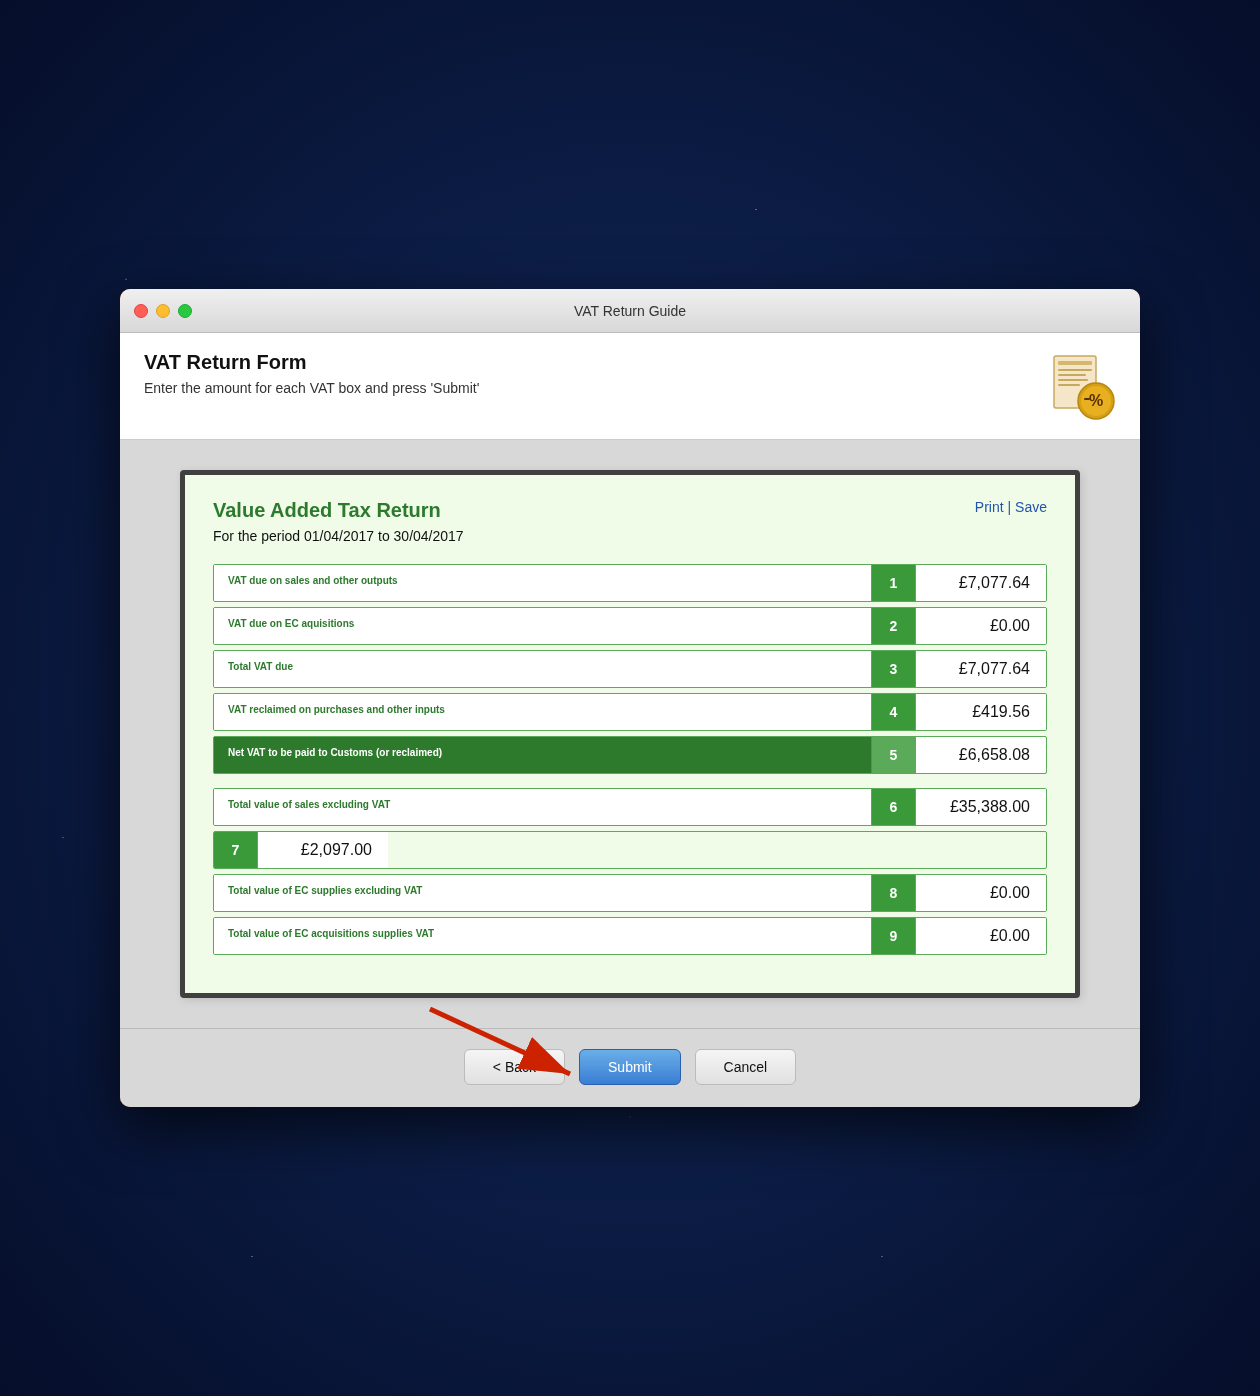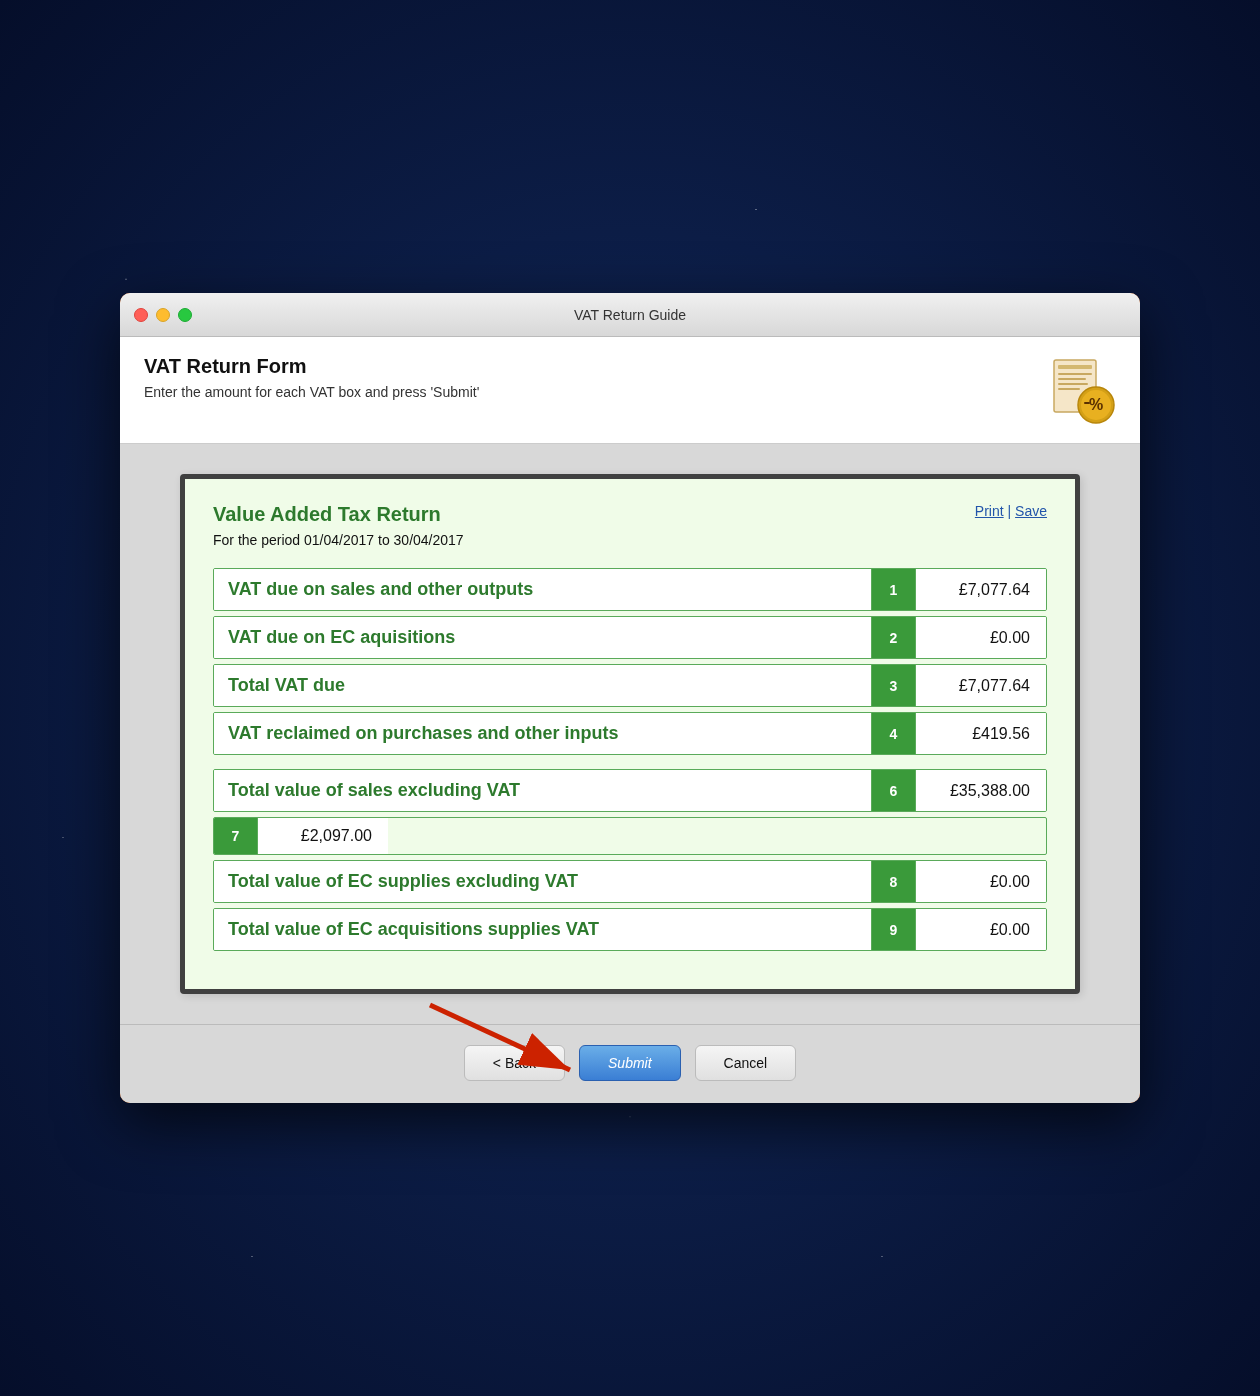--- a/index.html
+++ b/index.html
@@ -139,21 +139,20 @@
       color: #2d7a2d;
     }
 
     .vat-card-links {
       font-size: 14px;
       color: #2255aa;
     }
 
     .vat-card-links a {
       color: #2255aa;
-      text-decoration: underline;
       cursor: pointer;
     }
 
     .vat-card-period {
       font-size: 14px;
       color: #111;
       margin-bottom: 20px;
       font-weight: 500;
     }
 
@@ -173,21 +172,21 @@
 
     .vat-row.highlighted {
       background: #2d7a2d;
     }
 
     .vat-label {
       flex: 1;
       background: white;
       color: #2d7a2d;
       font-weight: bold;
-      font-size: 18px;
+      font-size: 10px;
       padding: 10px 14px;
       border-right: 1px solid #5aaa5a;
     }
 
     .vat-row.highlighted .vat-label {
       background: #2d7a2d;
       color: white;
       border-right: 1px solid #4a9a4a;
     }
 
@@ -251,21 +250,20 @@
       background: linear-gradient(to bottom, #f5f5f5, #e0e0e0);
       color: #111;
       border: 1px solid #bbb;
     }
 
     .btn-submit {
       background: linear-gradient(to bottom, #6aaee8, #3a7ed4);
       color: white;
       border: 1px solid #2a60b0;
       font-weight: 500;
-      font-style: italic;
     }
 
     .btn-cancel {
       background: linear-gradient(to bottom, #f5f5f5, #e0e0e0);
       color: #111;
       border: 1px solid #bbb;
     }
 
     
     .tax-icon-svg {
@@ -345,20 +343,25 @@
           <div class="vat-box-num">3</div>
           <div class="vat-value">£7,077.64</div>
         </div>
 
         <div class="vat-row">
           <div class="vat-label">VAT reclaimed on purchases and other inputs</div>
           <div class="vat-box-num">4</div>
           <div class="vat-value">£419.56</div>
         </div>
 
+        <div class="vat-row highlighted">
+          <div class="vat-label">Net VAT to be paid to Customs (or reclaimed)</div>
+          <div class="vat-box-num">5</div>
+          <div class="vat-value">£6,658.08</div>
+        </div>
 
       </div>
 
       <div class="vat-section">
 
         <div class="vat-row">
           <div class="vat-label">Total value of sales excluding VAT</div>
           <div class="vat-box-num">6</div>
           <div class="vat-value">£35,388.00</div>
         </div>

